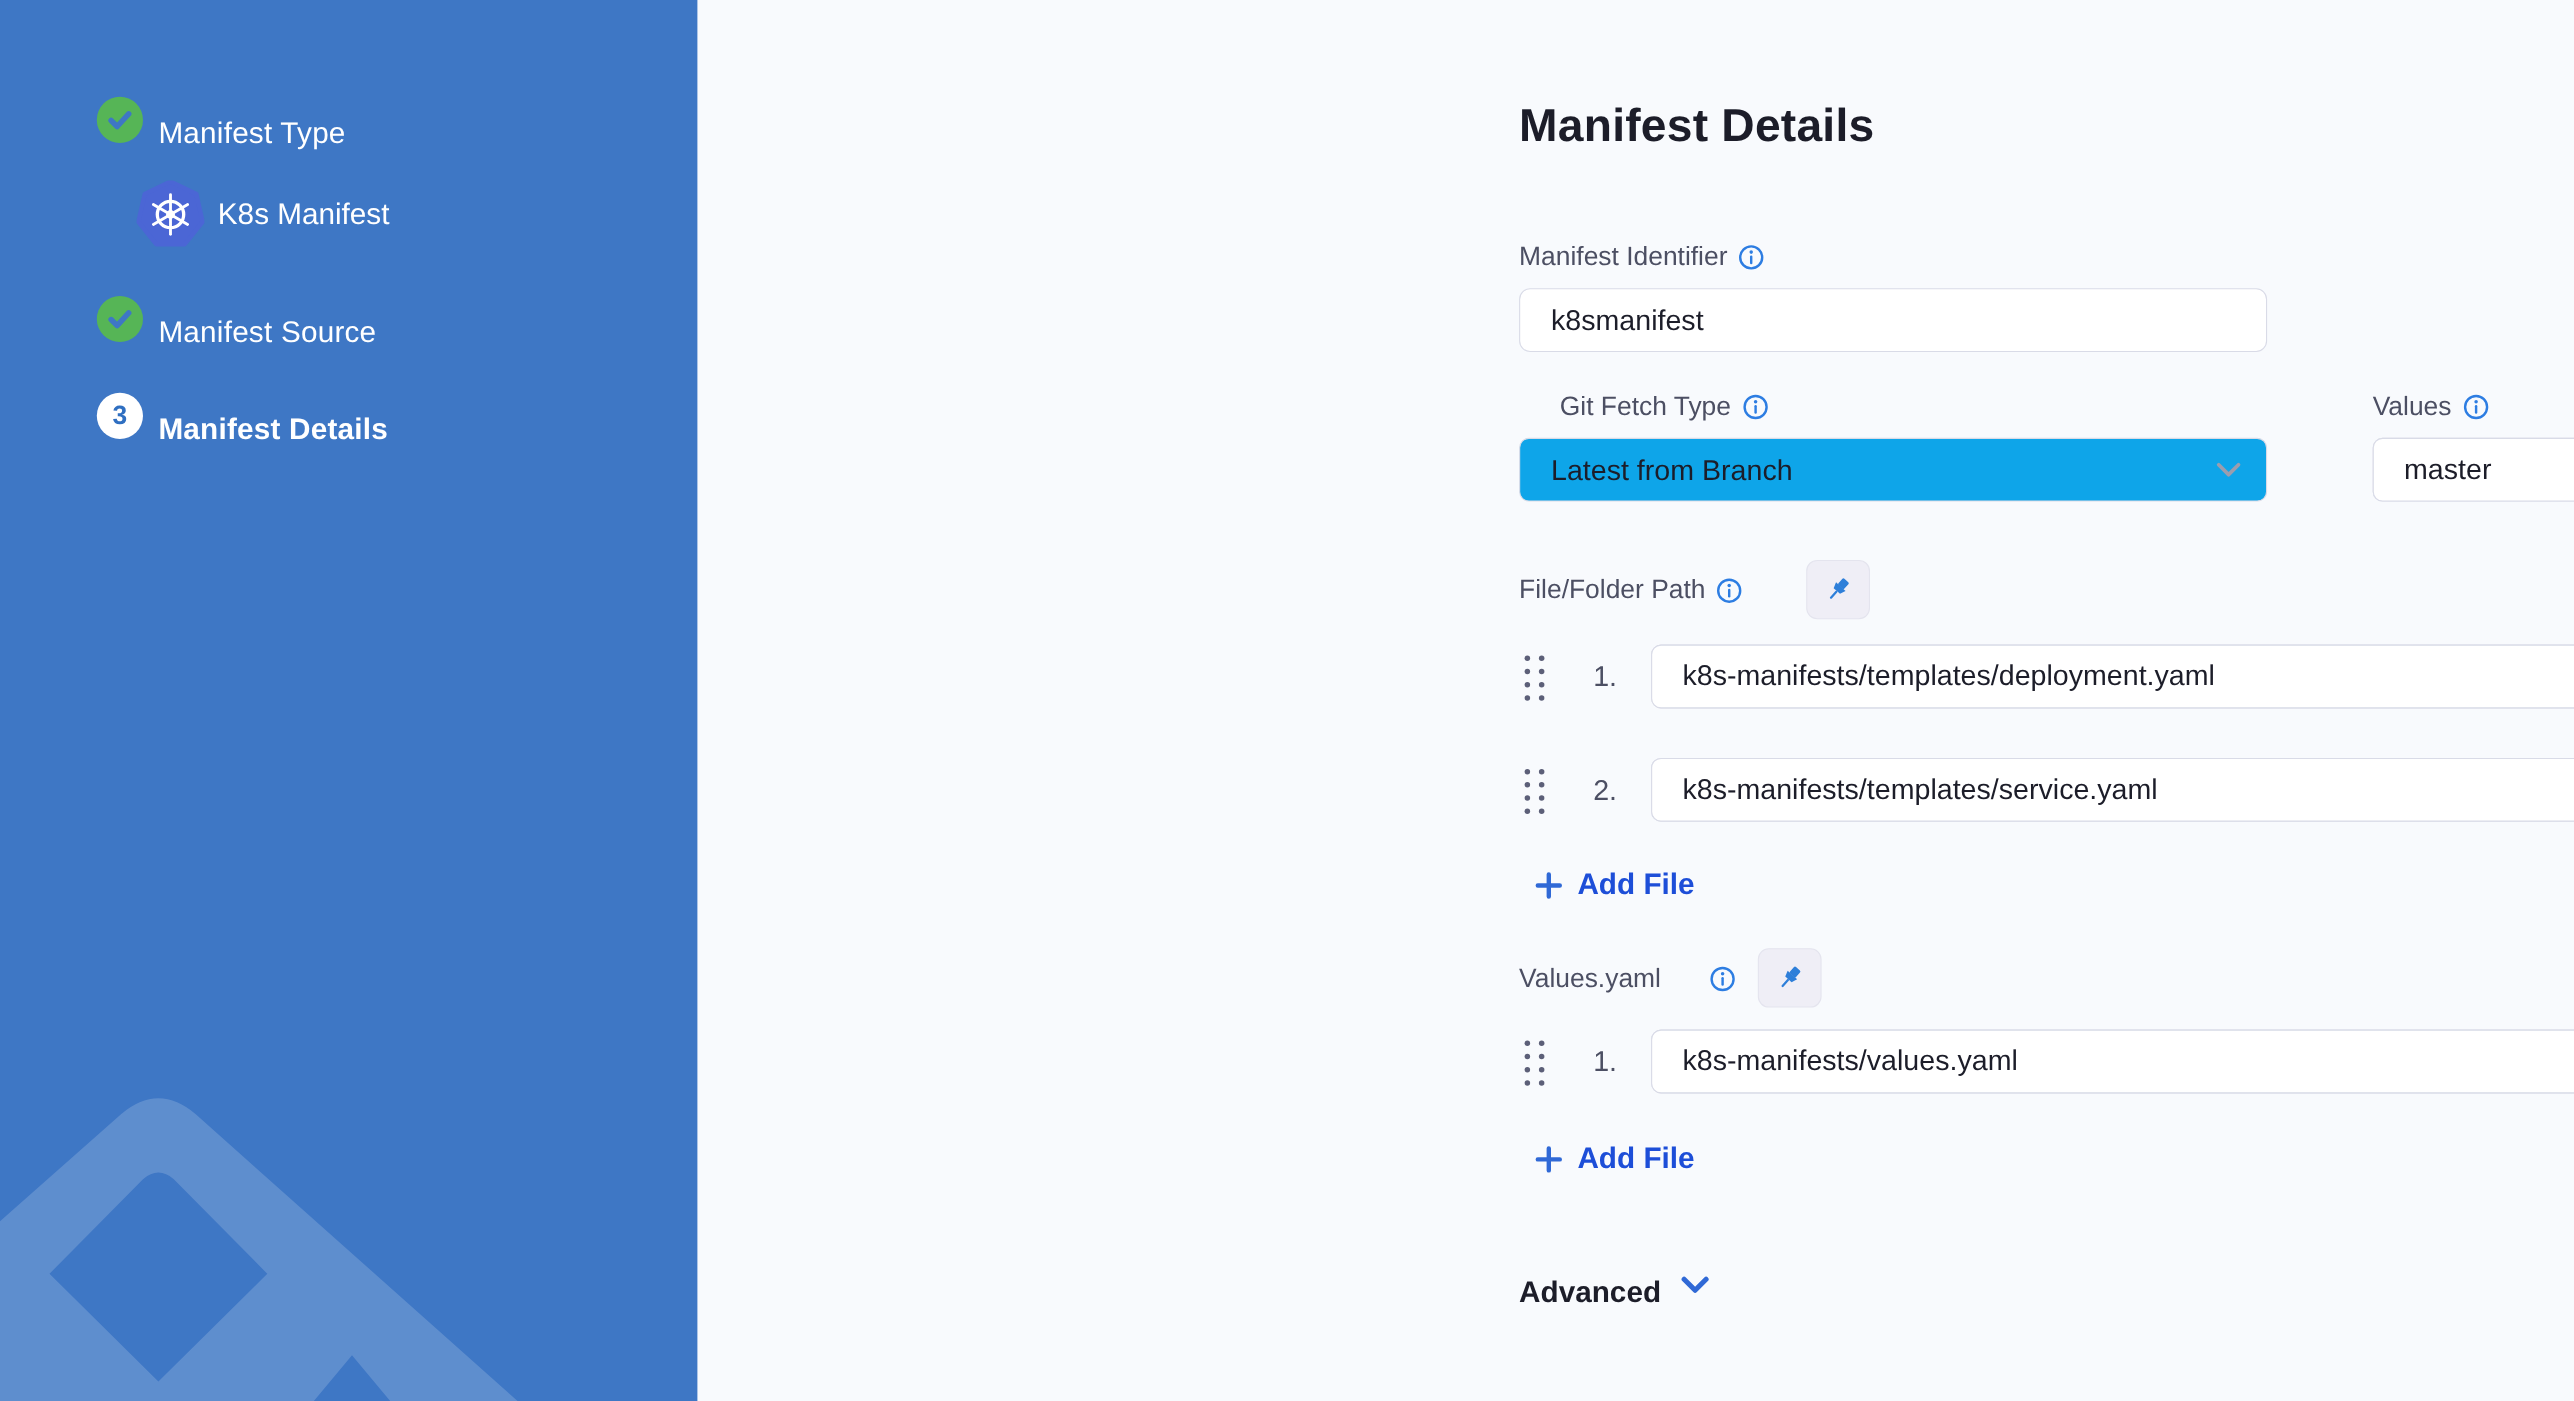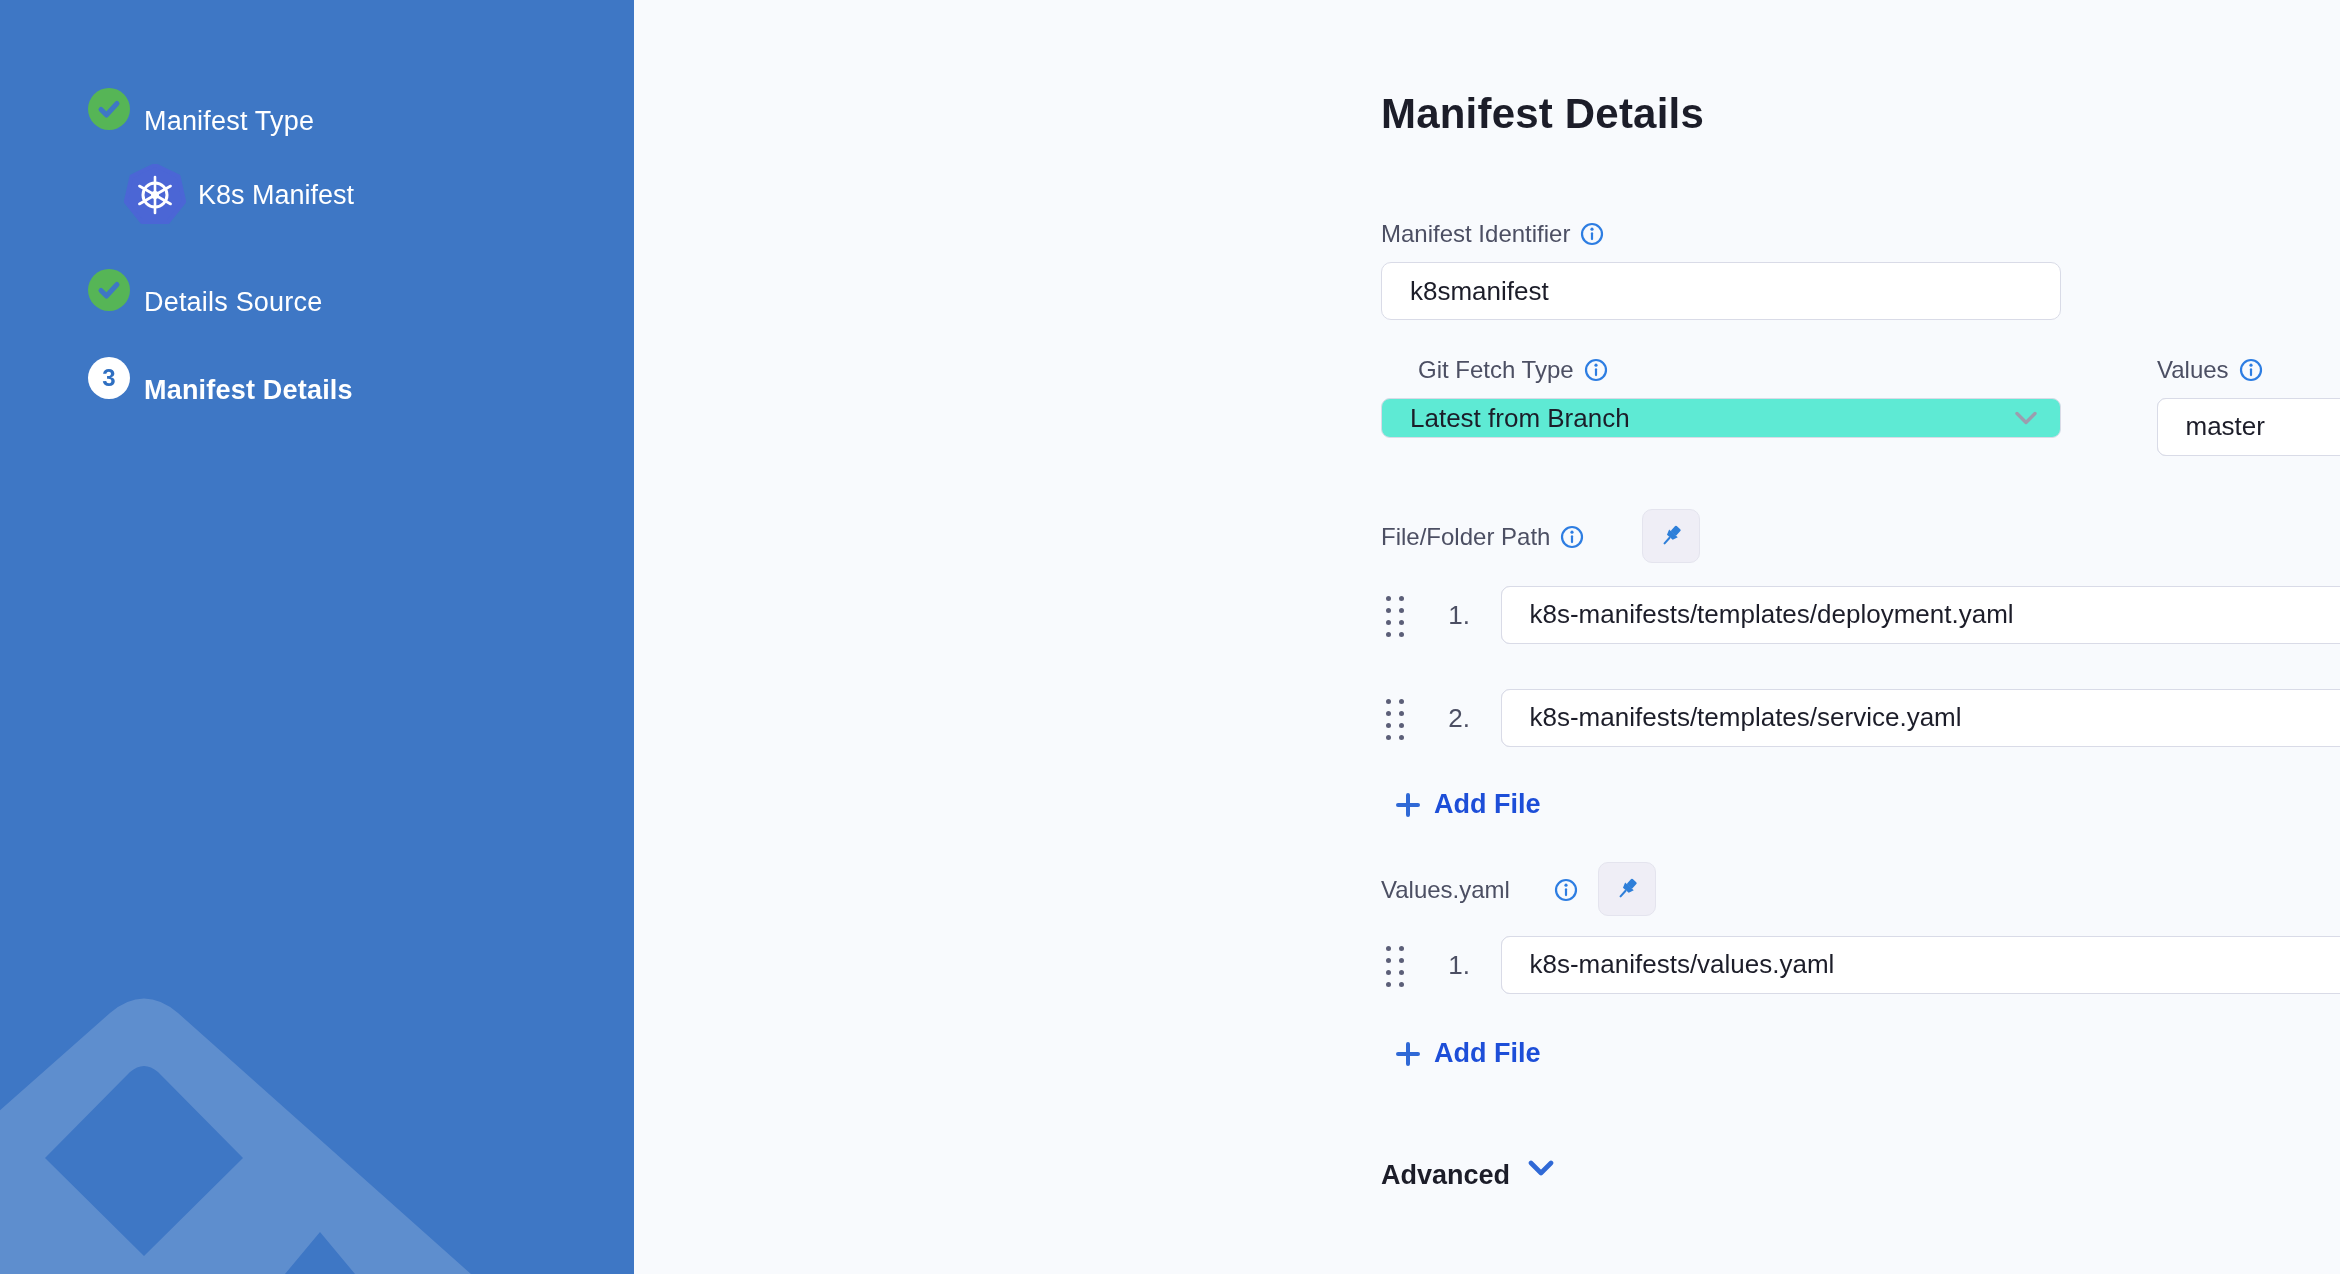--- a/index.html
+++ b/index.html
@@ -20,21 +20,21 @@
 
   
   .main{position:absolute;left:634px;top:0;right:0;bottom:0;}
   .page-title{position:absolute;left:747px;top:90px;font-size:42px;font-weight:700;color:#1c1d29;letter-spacing:.2px;}
 
   .field-label{position:absolute;height:30px;font-size:24px;color:#4c4f63;display:flex;align-items:center;gap:10px;}
   .info-icon{display:inline-flex;cursor:pointer;}
 
   .text-input{position:absolute;height:58px;background:#ffffff;border:1.5px solid #d9dbe7;border-radius:9px;font-family:"Liberation Sans",sans-serif;font-size:26px;color:#1c1d29;padding:0 0 0 28px;box-sizing:border-box;outline:none;}
 
-  .select{position:absolute;height:40px;background:#5eead4;border:1.5px solid #d9dbe7;border-radius:9px;box-sizing:border-box;display:flex;align-items:center;padding-left:28px;font-size:26px;color:#1c1d29;cursor:pointer;}
+  .select{position:absolute;height:58px;background:#0ea5e9;border:1.5px solid #d9dbe7;border-radius:9px;box-sizing:border-box;display:flex;align-items:center;padding-left:28px;font-size:26px;color:#1c1d29;cursor:pointer;}
   .select .chev{position:absolute;right:22px;top:50%;transform:translateY(-50%);}
 
   .suffix-input{position:absolute;height:58px;background:#f1f0f8;border:1.5px solid #d9dbe7;border-radius:9px;box-sizing:border-box;}
   .suffix-input input{position:absolute;left:-1.5px;top:-1.5px;height:58px;background:#ffffff;border:1.5px solid #d9dbe7;border-radius:9px;font-family:"Liberation Sans",sans-serif;font-size:26px;color:#1c1d29;padding:0 0 0 28px;box-sizing:border-box;outline:none;}
 
   .pin-toggle{position:absolute;width:58px;height:54px;background:#efeef6;border:1.5px solid #e4e4ee;border-radius:10px;display:flex;align-items:center;justify-content:center;cursor:pointer;box-sizing:border-box;padding:0;}
 
   .drag-handle{position:absolute;width:20px;height:50px;display:grid;grid-template-columns:repeat(2,5px);grid-template-rows:repeat(4,5px);gap:7px 8px;align-content:center;cursor:grab;}
   .drag-handle i{width:5px;height:5px;border-radius:50%;background:#5c5f78;}
 
@@ -110,21 +110,21 @@
       </span>
       <span class="k8s-label">K8s Manifest</span>
     </div>
 
     <div class="step-row" style="top:259px;">
       <span class="step-circle green">
         <svg width="26" height="26" viewBox="0 0 26 26">
             <polyline points="5,13.5 10.5,19 21,7.5" fill="none" stroke="#3e77c5" stroke-width="5" stroke-linecap="round" stroke-linejoin="round"></polyline>
           </svg>
       </span>
-      <span class="step-label">Details Source</span>
+      <span class="step-label">Manifest Source</span>
     </div>
 
     <div class="step-row" style="top:347px;">
       <span class="step-circle white">3</span>
       <span class="step-label bold">Manifest Details</span>
     </div>
   </div>
 
   <div class="main">
 

